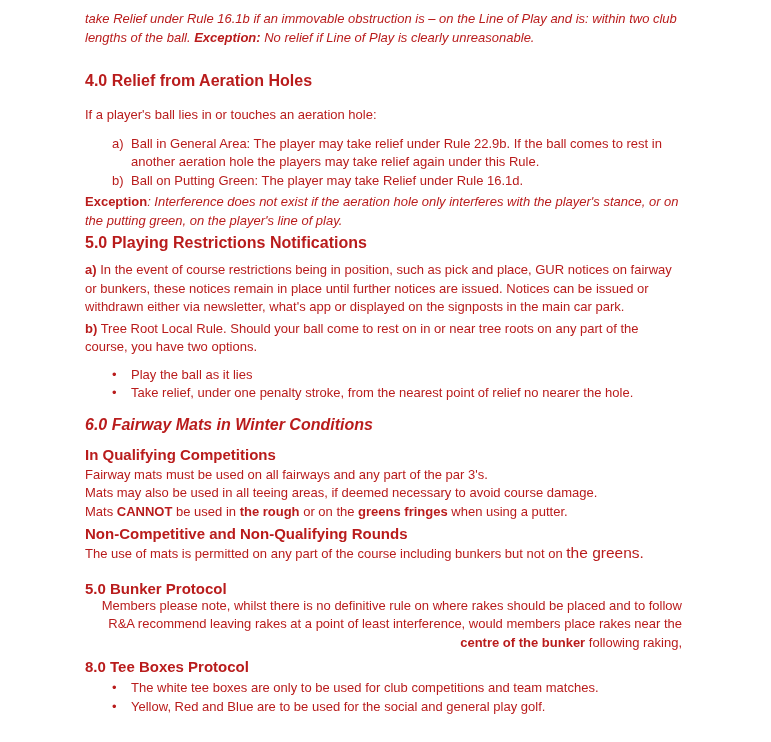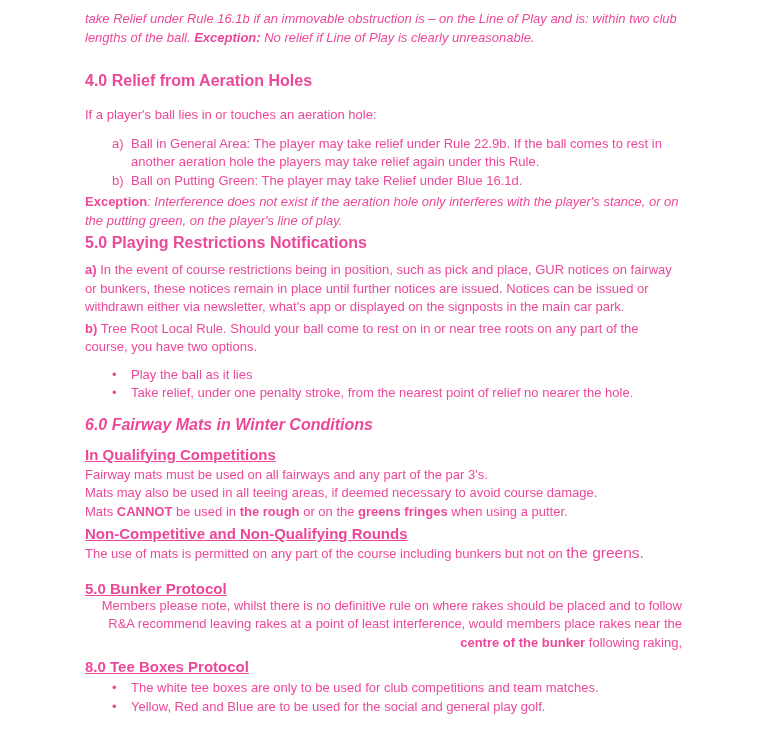--- a/index.html
+++ b/index.html
@@ -3,26 +3,26 @@
 <meta charset="utf-8">
 <style>
   html,body { margin:0; padding:0; background:#ffffff; }
   body { width:771px; height:742px; overflow:hidden; }
   .page {
     box-sizing:border-box;
     width:771px; height:742px;
     padding:10px 89px 0 85px;
     font-family:"Liberation Sans","DejaVu Sans",sans-serif;
     font-size:13px;
-    color:#ec4899;
+    color:#b91c1c;
     background:#ffffff;
   }
   .body-p { margin:0; line-height:18.5px; }
   .h-num { font-size:16px; font-weight:700; line-height:19px; }
-  .h-sub { font-size:15px; font-weight:700; line-height:17px;text-decoration:underline; }
+  .h-sub { font-size:15px; font-weight:700; line-height:17px; }
   .b  { font-weight:700; }
   .i  { font-style:italic; }
   .bi { font-weight:700; font-style:italic; }
   .lg { font-size:15.5px; }
   .list { margin:0; }
   .li { position:relative; padding-left:46px; line-height:18.5px; }
   .marker { position:absolute; left:27px; top:0; }
   
   .mt-h4   { margin-top:24px; }
   .mt-lead { margin-top:16px; }
@@ -51,21 +51,21 @@
 
   <div class="h-num mt-h4">4.0 Relief from Aeration Holes</div>
 
   <p class="body-p mt-lead">If a player's ball lies in or touches an aeration hole:</p>
 
   <div class="list mt-list">
     <div class="li">
       <span class="marker">a)</span><span>Ball in General Area: The player may take relief under Rule 22.9b. If the ball comes to rest in another aeration hole the players may take relief again under this Rule.</span>
     </div>
     <div class="li">
-      <span class="marker">b)</span><span>Ball on Putting Green: The player may take Relief under Blue 16.1d.</span>
+      <span class="marker">b)</span><span>Ball on Putting Green: The player may take Relief under Rule 16.1d.</span>
     </div>
   </div>
 
   <p class="body-p mt-exc"><span class="b">Exception</span><span class="i">: Interference does not exist if the aeration hole only interferes with the player's stance, or on the putting green, on the player's line of play.</span></p>
 
   <div class="h-num mt-h5">5.0 Playing Restrictions Notifications</div>
 
   <p class="body-p mt-pa"><span class="b">a)</span><span> In the event of course restrictions being in position, such as pick and place, GUR notices on fairway or bunkers, these notices remain in place until further notices are issued. Notices can be issued or withdrawn either via newsletter, what's app or displayed on the signposts in the main car park.</span></p>
 
   <p class="body-p mt-pb"><span class="b">b)</span><span> Tree Root Local Rule. Should your ball come to rest on in or near tree roots on any part of the course, you have two options.</span></p>

